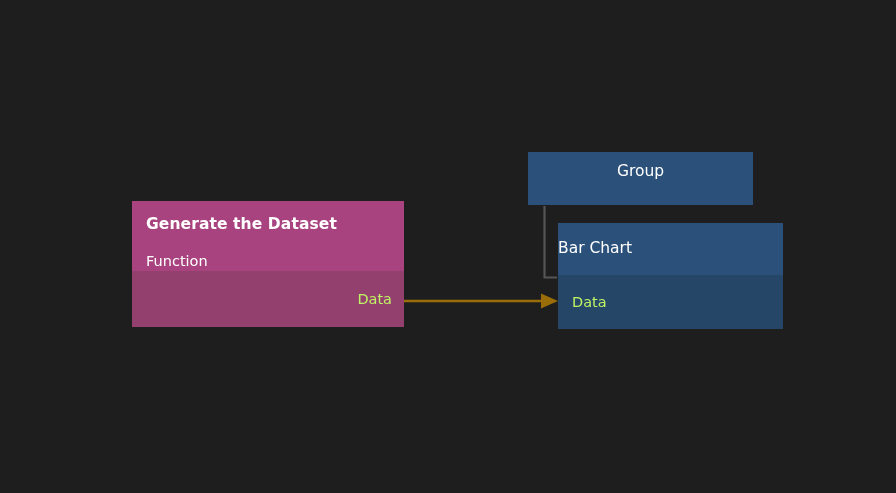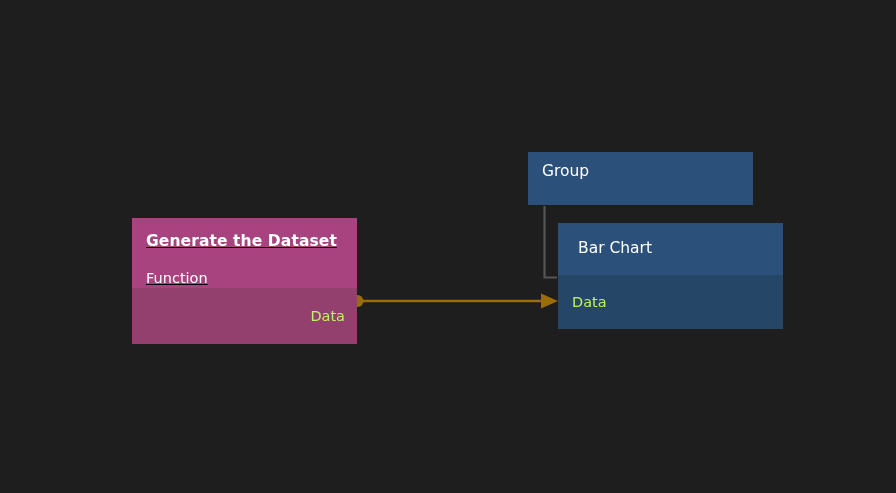--- a/index.html
+++ b/index.html
@@ -44,24 +44,23 @@
   }
   .node-subtitle {
     color: #c0a8b8;
     line-height: 1.15;
     white-space: nowrap;
   }
 
   
   #function-node {
     left: 132px;
-    top: 218px;
-    width: 225px;
+    top: 201px;
+    width: 272px;
     height: 126px;
-    text-decoration: underline;
   }
   #function-node .node-header {
     height: 70px;
     background: #a8437f;
     padding: 13px 14px 0 14px;
   }
   #function-node .node-header .node-title {
     font-size: 15.5px;
     font-weight: bold;
     letter-spacing: 0.1px;
@@ -82,37 +81,38 @@
     left: 528px;
     top: 152px;
     width: 225px;
     height: 53px;
     background: #2b5079;
   }
   #group-node .node-header {
     height: 40px;
     padding: 4px 14px;
     justify-content: center;
+    text-align: center;
   }
   #group-node .node-title {
     font-size: 15.5px;
     font-weight: normal;
   }
 
   
   #chart-node {
     left: 558px;
     top: 223px;
     width: 225px;
     height: 106px;
   }
   #chart-node .node-header {
     height: 52px;
     background: #2b5079;
-    padding: 0 20px;
+    padding: 0 0;
     justify-content: center;
   }
   #chart-node .node-header .node-title {
     font-size: 15.5px;
     font-weight: normal;
   }
   #chart-node .node-body {
     height: 54px;
     background: #264668;
   }

